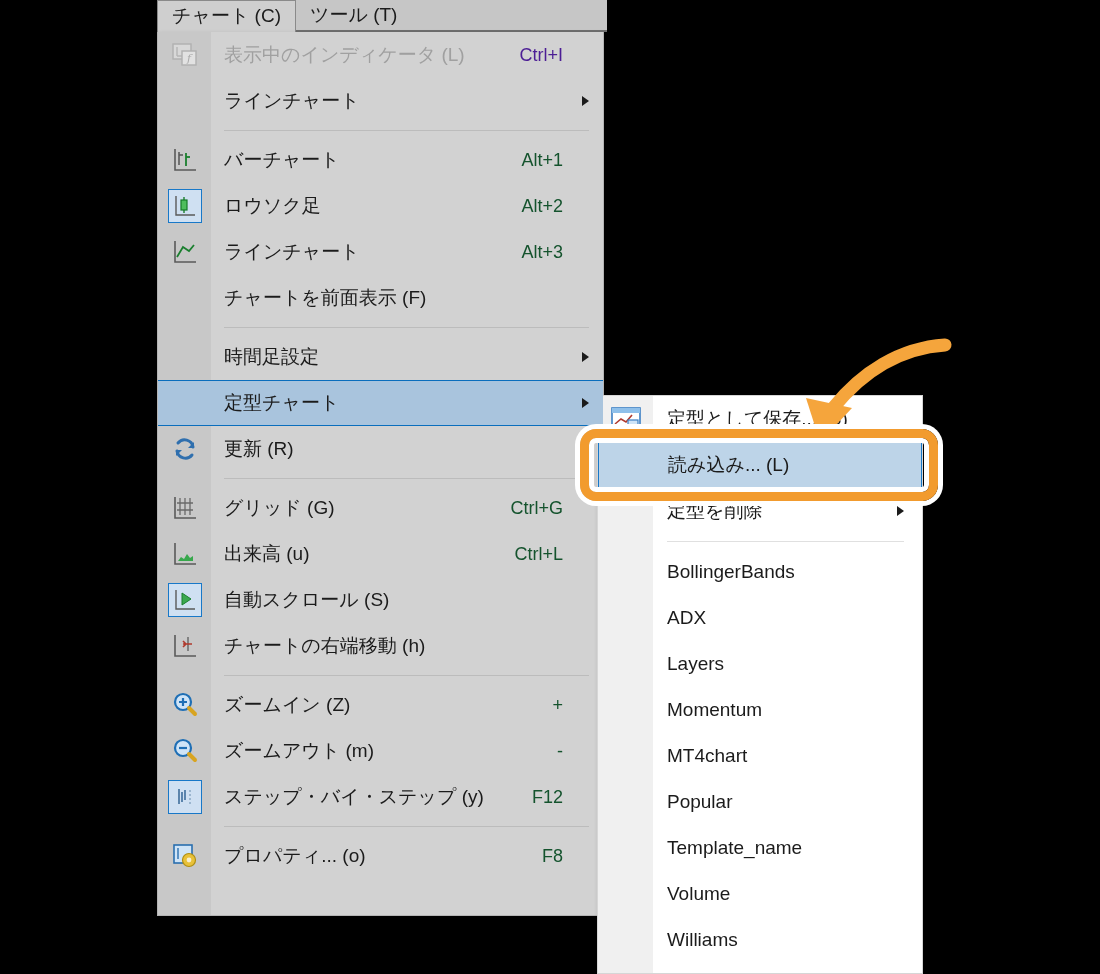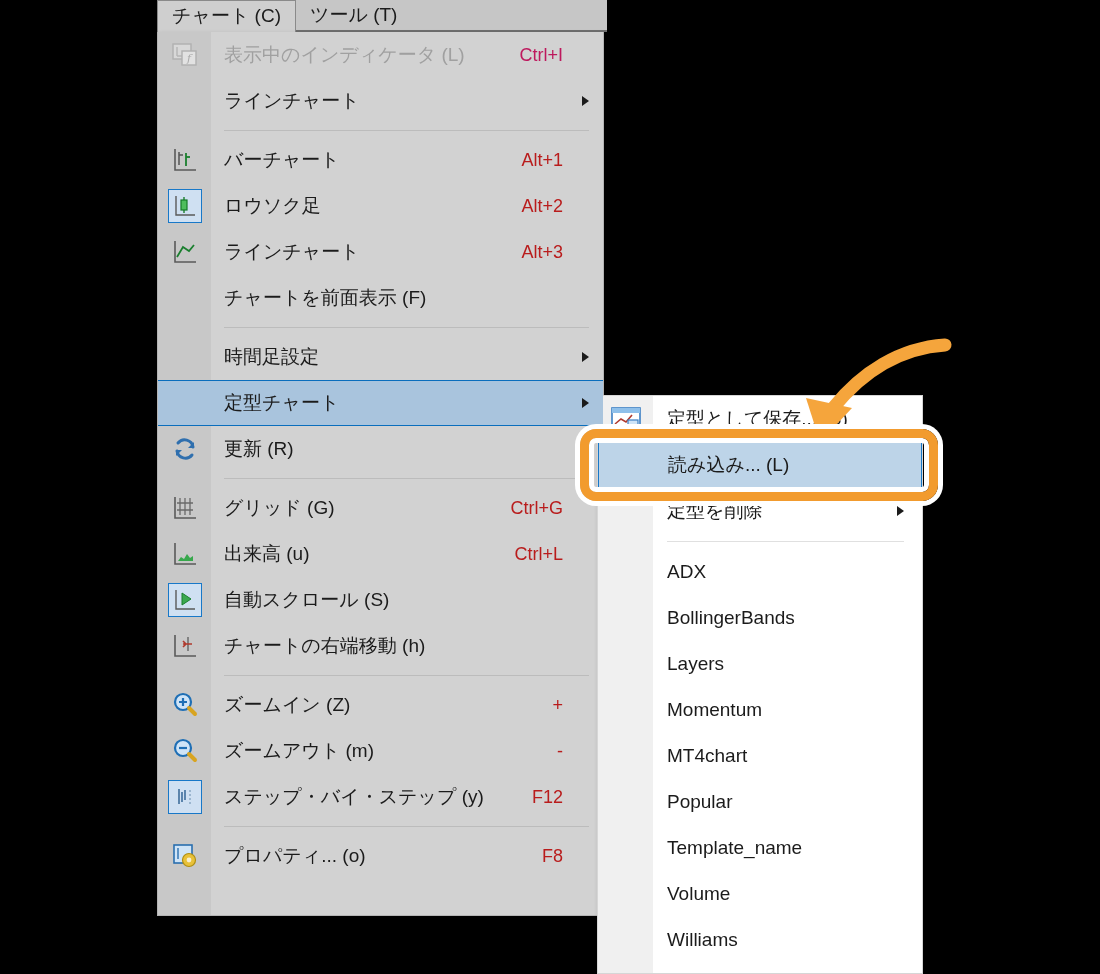--- a/index.html
+++ b/index.html
@@ -82,24 +82,24 @@
     display: flex; align-items: center; justify-content: center;
   }
   .mi .lbl {
     margin-left: 66px;
     white-space: nowrap;
   }
   .mi .acc {
     position: absolute;
     right: 40px;
     font-size: 18px;
-    color: #b91c1c;
+    color: #14532d;
     white-space: nowrap;
   }
-  .mi.disabled .acc { color: #be185d; }
+  .mi.disabled .acc { color: #4c1d95; }
   .mi .arrow {
     position: absolute;
     right: 14px;
     width: 0; height: 0;
     border-left: 7px solid #1b1b1b;
     border-top: 5px solid transparent;
     border-bottom: 5px solid transparent;
   }
   .sep {
     position: relative;
@@ -416,24 +416,24 @@
     </div>
 
     <div class="sm">
       <span class="lbl2">定型を削除</span>
       <span class="arrow2"></span>
     </div>
 
     <div class="sep2"></div>
 
     <div class="sm">
+      <span class="lbl2">BollingerBands</span>
+    </div>
+    <div class="sm">
       <span class="lbl2">ADX</span>
-    </div>
-    <div class="sm">
-      <span class="lbl2">BollingerBands</span>
     </div>
     <div class="sm">
       <span class="lbl2">Layers</span>
     </div>
     <div class="sm">
       <span class="lbl2">Momentum</span>
     </div>
     <div class="sm">
       <span class="lbl2">MT4chart</span>
     </div>

